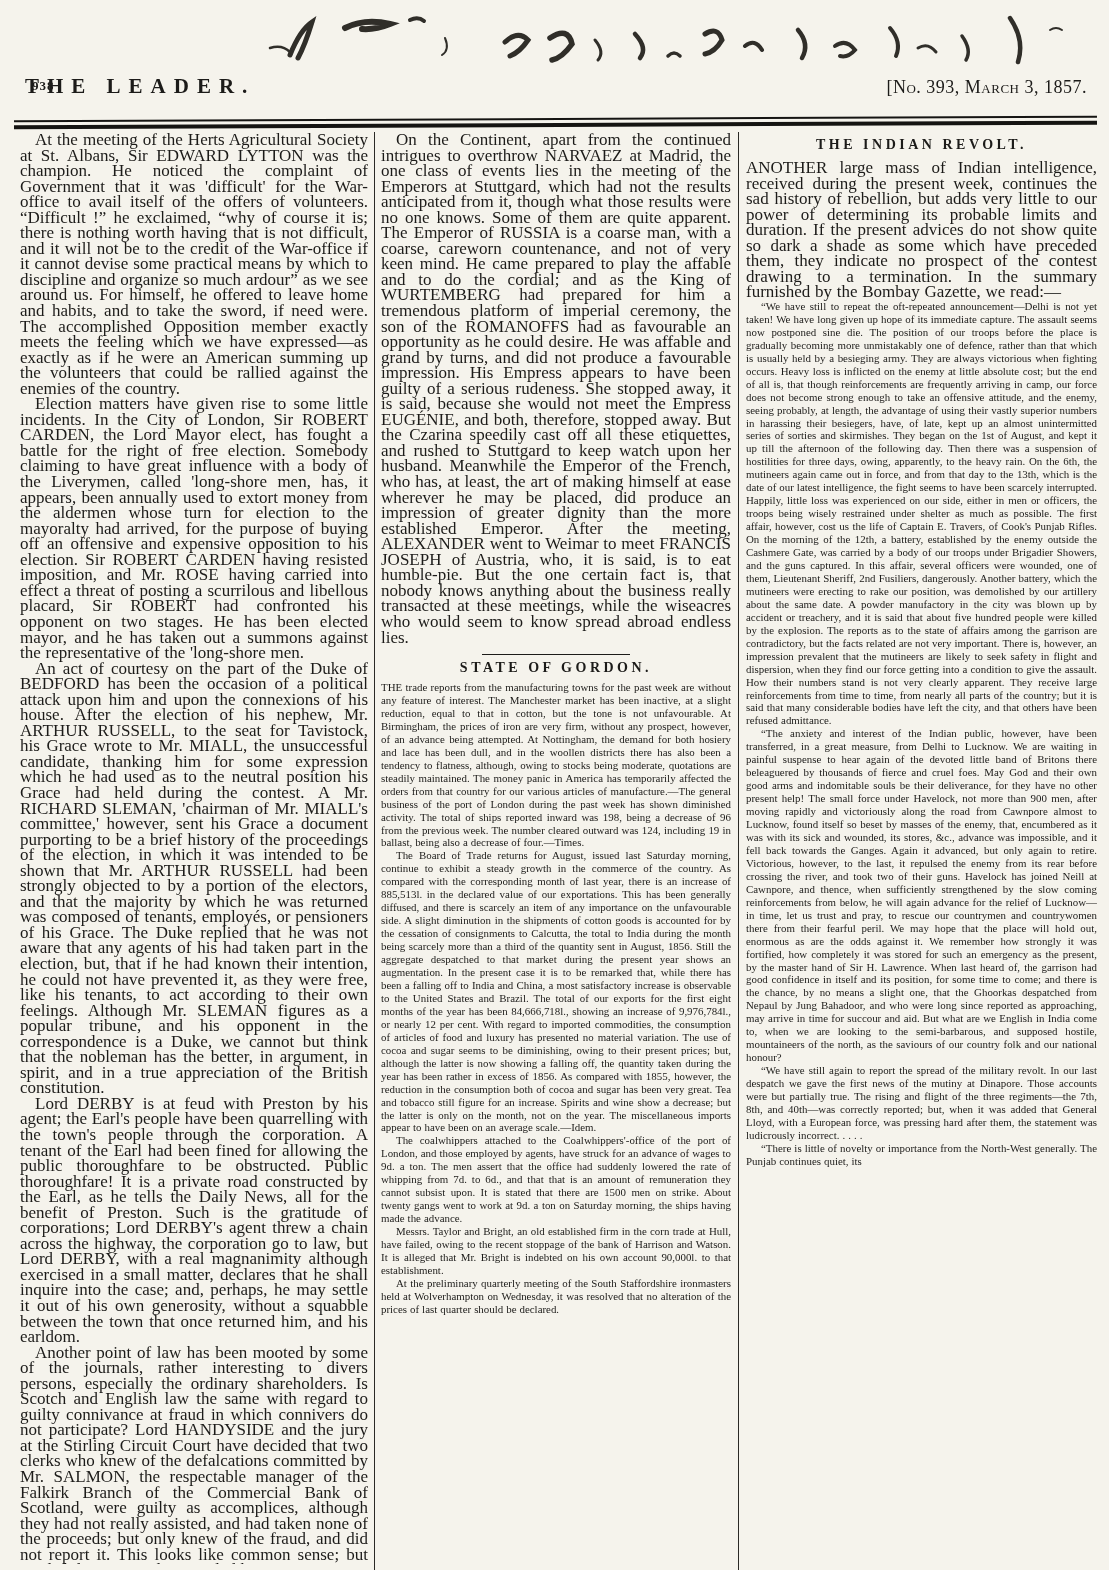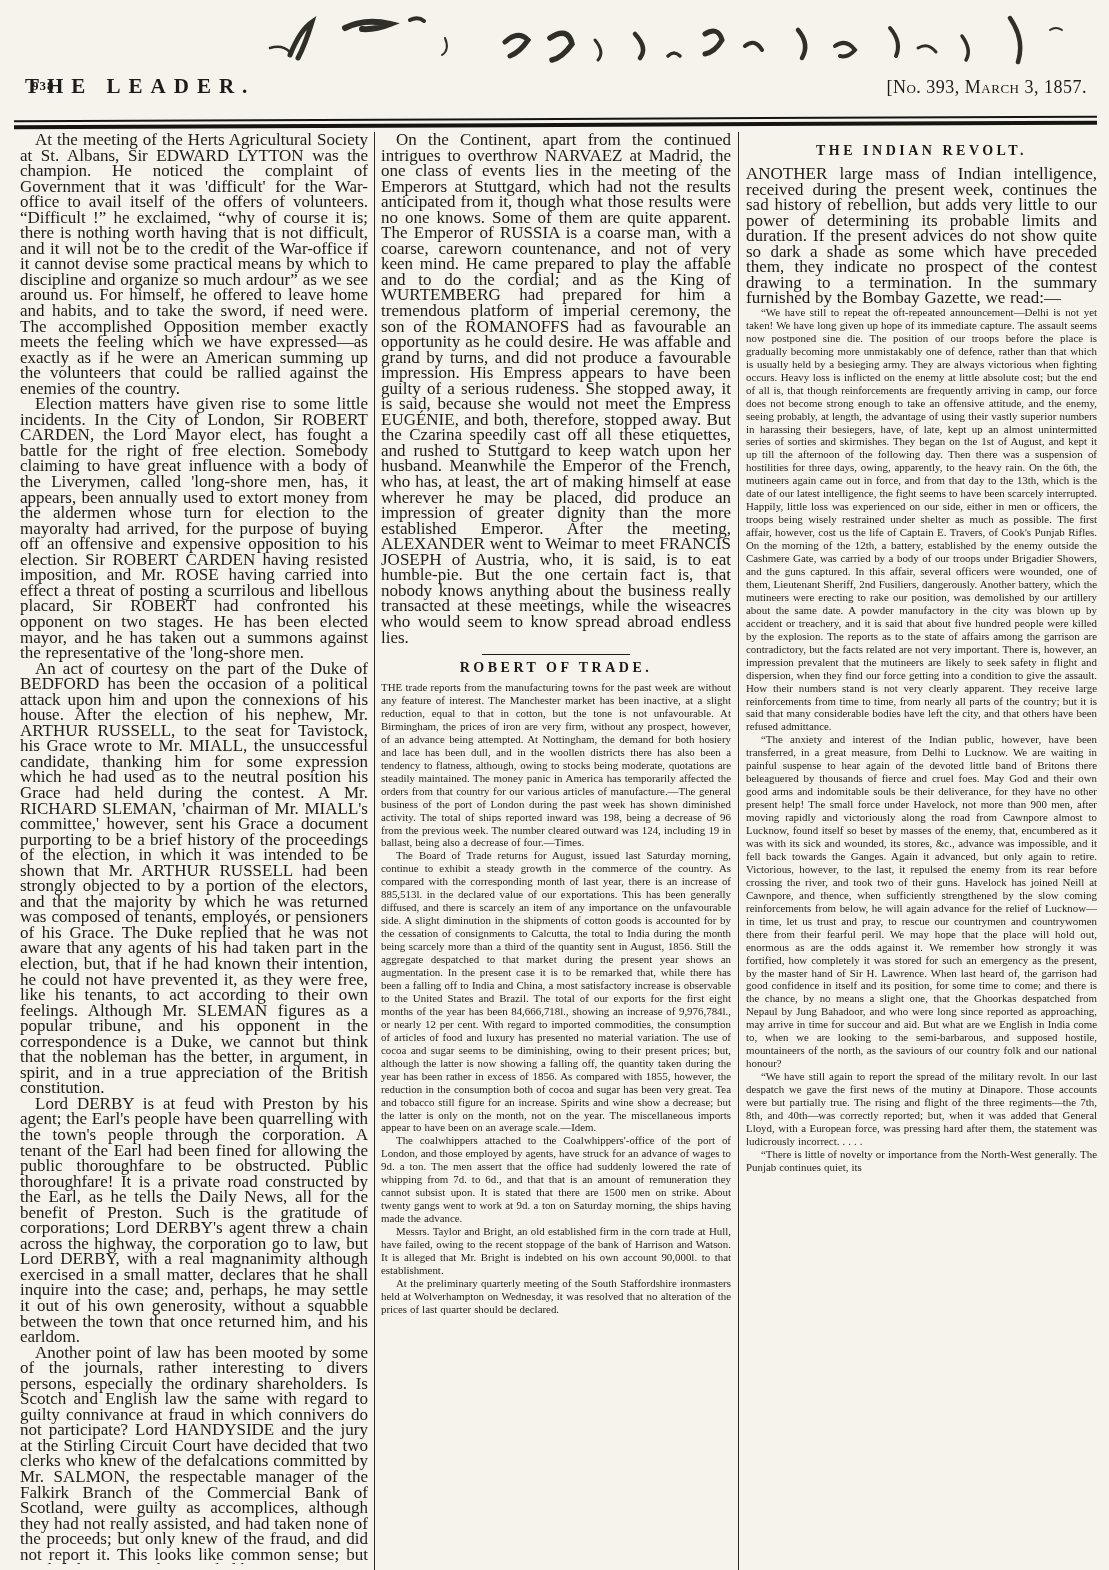--- a/index.html
+++ b/index.html
@@ -27,21 +27,21 @@
   .col-2{width:350px;}
   .col-3{width:351px;}
   .col-rule{width:1px;background:#2a2925;margin:0 6px 0 6px;height:1438px;}
   .col-rule.second{margin:0 7px 0 7px;}
   p{margin:0;padding:0;text-align:justify;}
   .leader-text p{font-size:17px;line-height:15.55px;word-spacing:0.5px;}
   .small-text p{font-size:10.9px;line-height:12.95px;word-spacing:0.3px;}
   .indent{text-indent:15px;}
   .section-divider{width:148px;border:none;border-top:1.6px solid #1c1b19;margin:9px auto 5px auto;}
   .section-title{text-align:center;font-size:14px;font-weight:bold;letter-spacing:3.5px;margin:2px 0 5px 0;}
-  .col-3 .section-title{margin:11px 0 7px 0;}
+  .col-3 .section-title{margin:5px 0 7px 0;}
   
   .ink-marks{position:absolute;top:0;left:250px;width:860px;height:70px;}
 </style>
 </head>
 <body>
 
 <div class="sheet">
 
   <svg class="ink-marks" viewBox="0 0 860 70" aria-hidden="true">
     <g stroke="#15130f" fill="none" stroke-linecap="round" opacity="0.88">
@@ -87,21 +87,21 @@
       <p class="indent">Another point of law has been mooted by some of the journals, rather interesting to divers persons, especially the ordinary shareholders. Is Scotch and English law the same with regard to guilty connivance at fraud in which connivers do not participate? Lord HANDYSIDE and the jury at the Stirling Circuit Court have decided that two clerks who knew of the defalcations committed by Mr. SALMON, the respectable manager of the Falkirk Branch of the Commercial Bank of Scotland, were guilty as accomplices, although they had not really assisted, and had taken none of the proceeds; but only knew of the fraud, and did not report it. This looks like common sense; but English law is not always ruled by common sense. If it had been, some persons who suspected the conduct of REDPATH, or of DAVIDSON and GORDON, might have been placed in an awkward position. However, the</p>
     </div>
 
     <div class="col-rule"></div>
 
     <div class="col col-2">
       <div class="leader-text">
         <p class="indent">On the Continent, apart from the continued intrigues to overthrow NARVAEZ at Madrid, the one class of events lies in the meeting of the Emperors at Stuttgard, which had not the results anticipated from it, though what those results were no one knows. Some of them are quite apparent. The Emperor of RUSSIA is a coarse man, with a coarse, careworn countenance, and not of very keen mind. He came prepared to play the affable and to do the cordial; and as the King of WURTEMBERG had prepared for him a tremendous platform of imperial ceremony, the son of the ROMANOFFS had as favourable an opportunity as he could desire. He was affable and grand by turns, and did not produce a favourable impression. His Empress appears to have been guilty of a serious rudeness. She stopped away, it is said, because she would not meet the Empress EUGÉNIE, and both, therefore, stopped away. But the Czarina speedily cast off all these etiquettes, and rushed to Stuttgard to keep watch upon her husband. Meanwhile the Emperor of the French, who has, at least, the art of making himself at ease wherever he may be placed, did produce an impression of greater dignity than the more established Emperor. After the meeting, ALEXANDER went to Weimar to meet FRANCIS JOSEPH of Austria, who, it is said, is to eat humble-pie. But the one certain fact is, that nobody knows anything about the business really transacted at these meetings, while the wiseacres who would seem to know spread abroad endless lies.</p>
       </div>
       <hr class="section-divider">
-      <div class="section-title">ROBERT OF TRADE.</div>
+      <div class="section-title">STATE OF GORDON.</div>
       <div class="small-text">
         <p>THE trade reports from the manufacturing towns for the past week are without any feature of interest. The Manchester market has been inactive, at a slight reduction, equal to that in cotton, but the tone is not unfavourable. At Birmingham, the prices of iron are very firm, without any prospect, however, of an advance being attempted. At Nottingham, the demand for both hosiery and lace has been dull, and in the woollen districts there has also been a tendency to flatness, although, owing to stocks being moderate, quotations are steadily maintained. The money panic in America has temporarily affected the orders from that country for our various articles of manufacture.—The general business of the port of London during the past week has shown diminished activity. The total of ships reported inward was 198, being a decrease of 96 from the previous week. The number cleared outward was 124, including 19 in ballast, being also a decrease of four.—Times.</p>
         <p class="indent">The Board of Trade returns for August, issued last Saturday morning, continue to exhibit a steady growth in the commerce of the country. As compared with the corresponding month of last year, there is an increase of 885,513l. in the declared value of our exportations. This has been generally diffused, and there is scarcely an item of any importance on the unfavourable side. A slight diminution in the shipments of cotton goods is accounted for by the cessation of consignments to Calcutta, the total to India during the month being scarcely more than a third of the quantity sent in August, 1856. Still the aggregate despatched to that market during the present year shows an augmentation. In the present case it is to be remarked that, while there has been a falling off to India and China, a most satisfactory increase is observable to the United States and Brazil. The total of our exports for the first eight months of the year has been 84,666,718l., showing an increase of 9,976,784l., or nearly 12 per cent. With regard to imported commodities, the consumption of articles of food and luxury has presented no material variation. The use of cocoa and sugar seems to be diminishing, owing to their present prices; but, although the latter is now showing a falling off, the quantity taken during the year has been rather in excess of 1856. As compared with 1855, however, the reduction in the consumption both of cocoa and sugar has been very great. Tea and tobacco still figure for an increase. Spirits and wine show a decrease; but the latter is only on the month, not on the year. The miscellaneous imports appear to have been on an average scale.—Idem.</p>
         <p class="indent">The coalwhippers attached to the Coalwhippers'-office of the port of London, and those employed by agents, have struck for an advance of wages to 9d. a ton. The men assert that the office had suddenly lowered the rate of whipping from 7d. to 6d., and that that is an amount of remuneration they cannot subsist upon. It is stated that there are 1500 men on strike. About twenty gangs went to work at 9d. a ton on Saturday morning, the ships having made the advance.</p>
         <p class="indent">Messrs. Taylor and Bright, an old established firm in the corn trade at Hull, have failed, owing to the recent stoppage of the bank of Harrison and Watson. It is alleged that Mr. Bright is indebted on his own account 90,000l. to that establishment.</p>
         <p class="indent">At the preliminary quarterly meeting of the South Staffordshire ironmasters held at Wolverhampton on Wednesday, it was resolved that no alteration of the prices of last quarter should be declared.</p>
       </div>
     </div>
 
     <div class="col-rule second"></div>

